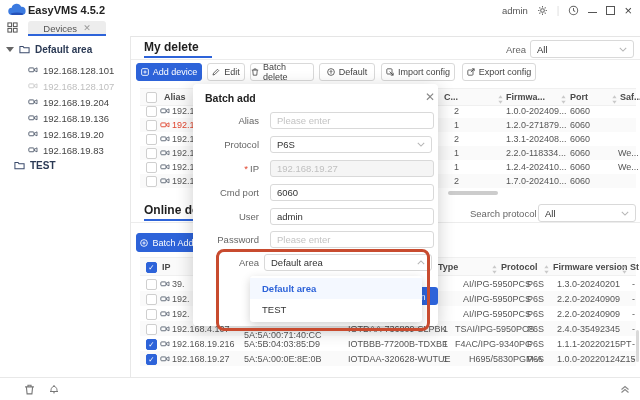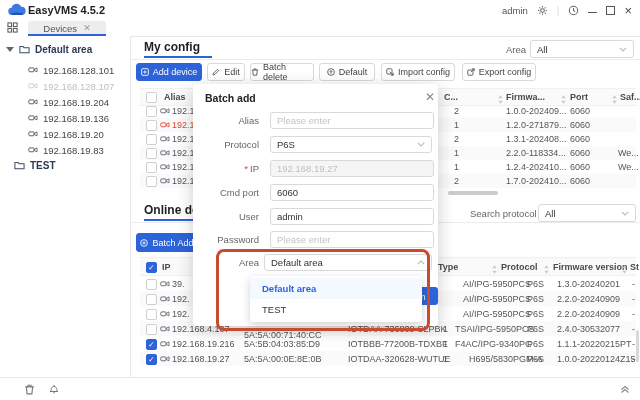--- a/index.html
+++ b/index.html
@@ -275,21 +275,21 @@
     <span class="ic" style="color:#3a4a6b">
       <svg width="11" height="11">
           <use href="#sym-folder"></use>
         </svg>
     </span>
     <span>TEST</span>
   </div>
 
 </div>
 
-<span class="abs sec-title" style="left:144px;top:40px">My config</span>
+<span class="abs sec-title" style="left:144px;top:40px">My delete</span>
 <div class="abs sec-underline" style="left:144px;top:56px;width:68px"></div>
 <div class="abs sec-divider" style="left:131px;top:59px;width:509px"></div>
 
 <span class="abs fld-label" style="left:506px;top:44px">Area</span>
 <div class="abs select" style="left:530px;top:40px;width:90px;height:16px">
   <span>All</span>
   <span class="ic chev">
       <svg width="8" height="5">
         <use href="#sym-chev-down"></use>
       </svg>
@@ -550,21 +550,21 @@
       <svg width="10" height="10">
         <use href="#sym-cam"></use>
       </svg>
     </span>
   <span class="tcell" style="left:32px;top:3px">192.168.4.107</span>
   <span class="tcell" style="left:104px;top:9px">5A:5A:00:71:40:CC</span>
   <span class="tcell" style="left:208px;top:3px">IOTDAA-736809-SLPBK</span>
   <span class="tcell" style="left:303px;top:3px">1</span>
   <span class="tcell" style="left:315px;top:3px">TSAI/IPG-5950PCS</span>
   <span class="tcell" style="left:387px;top:3px">P6S</span>
-  <span class="tcell" style="left:417px;top:3px">2.4.0-30532077</span>
+  <span class="tcell" style="left:417px;top:3px">2.4.0-35492345</span>
   <span class="tcell" style="left:492px;top:3px">-</span>
 </div>
 <div class="trow" style="top:336px;height:15px">
   <span class="cb on" style="left:6px;top:3px"></span>
   <span class="ic abs cam" style="left:20px;top:3px">
       <svg width="10" height="10">
         <use href="#sym-cam"></use>
       </svg>
     </span>
   <span class="tcell" style="left:32px;top:3px">192.168.19.216</span>

